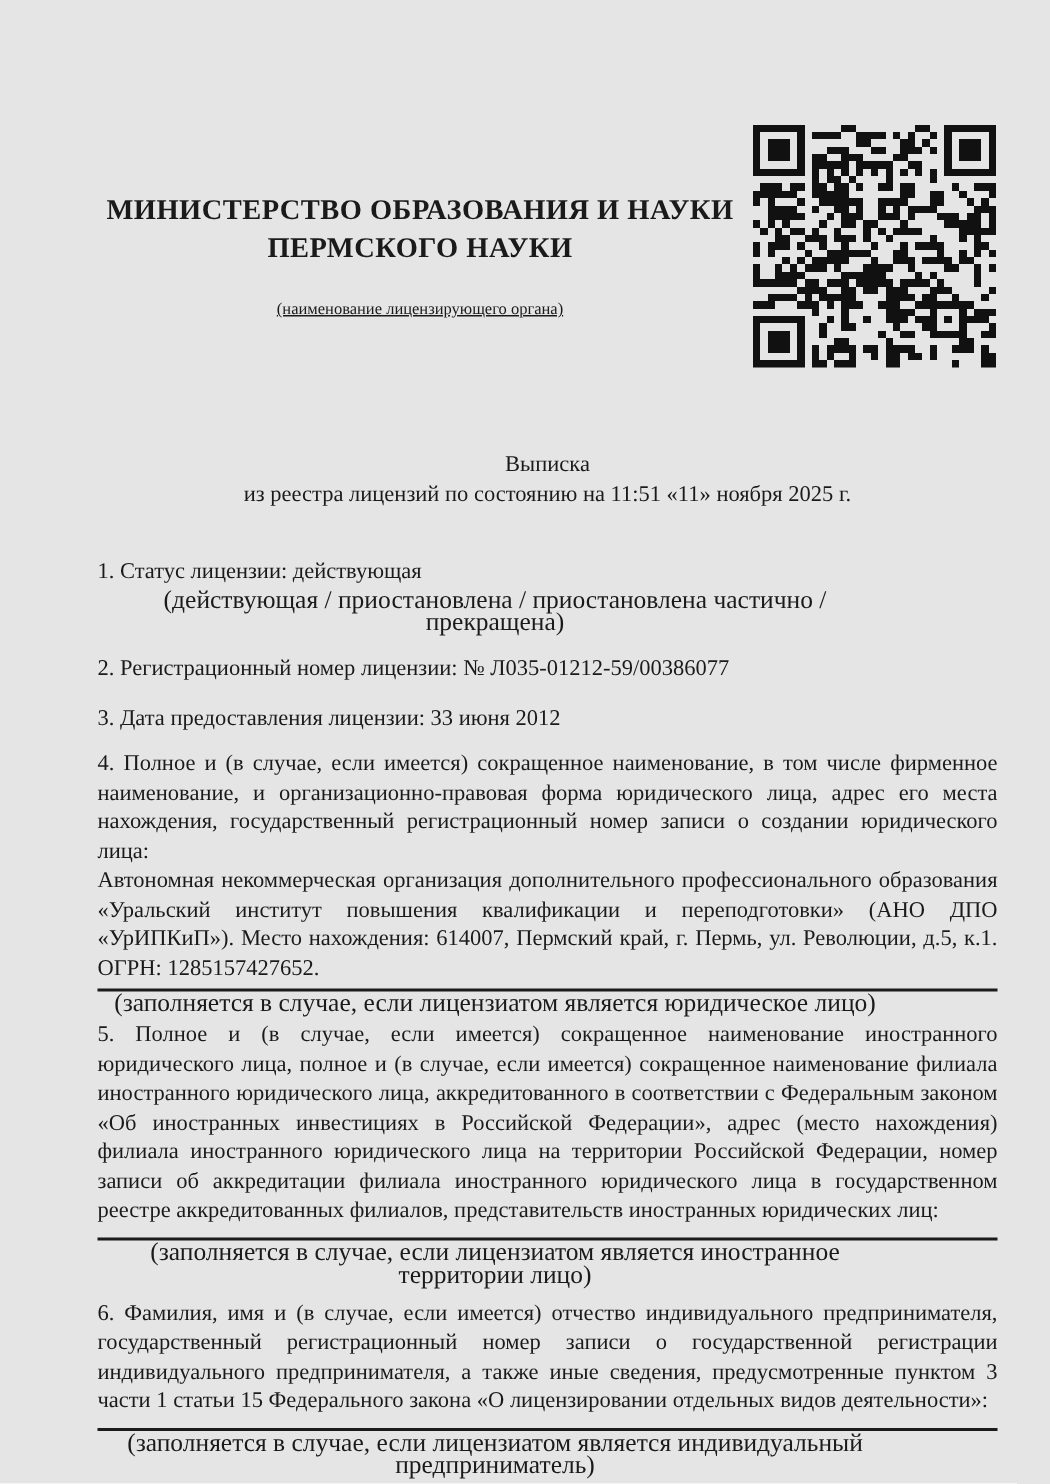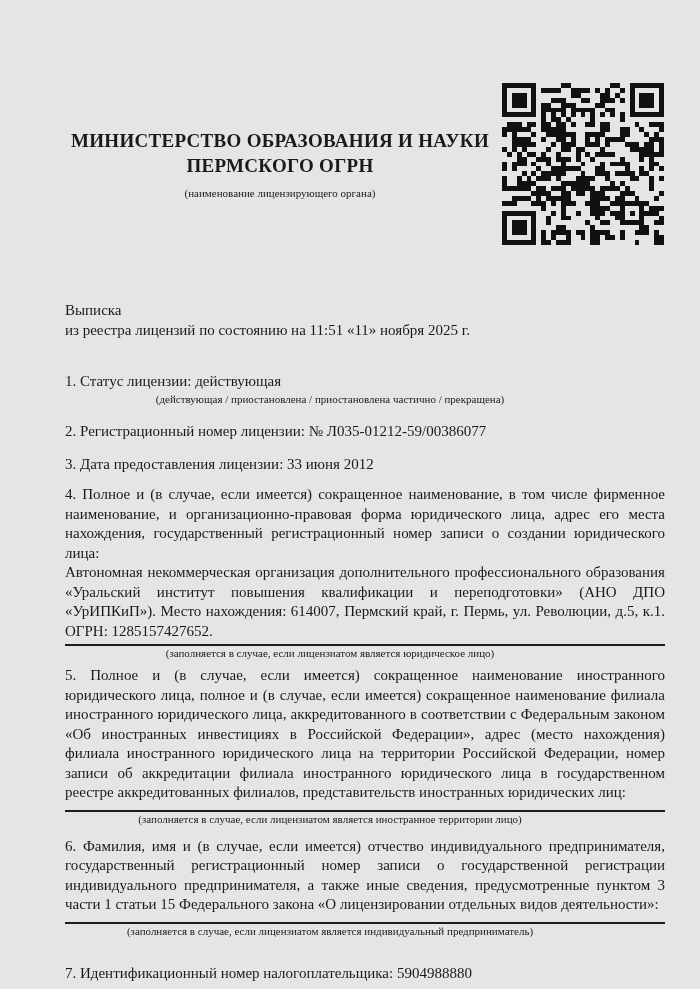--- a/index.html
+++ b/index.html
@@ -23,21 +23,22 @@
   }
   .ministry-name {
     font-weight: bold;
     font-size: 19px;
     line-height: 25px;
     letter-spacing: 0.3px;
   }
   .ministry-note {
     font-size: 11px;
     line-height: 14px;
-    margin-top: 8px;
+    margin-top: 21px;
+    text-decoration: underline;
   }
 
   
   .qr {
     position: absolute;
     left: 502px;
     top: 83px;
     width: 162px;
     height: 162px;
     shape-rendering: crispEdges;
@@ -46,30 +47,31 @@
   
   .content {
     position: absolute;
     left: 65px;
     top: 0;
     width: 600px;
     font-size: 15px;
   }
   .doc-title {
     margin-top: 300px;
+    text-align: center;
     line-height: 20px;
   }
   .item { line-height: 20px; }
   .para {
     margin: 0;
     text-align: justify;
     line-height: 19.5px;
   }
   .note {
-    font-size: 11px;
+    font-size: 17px;
     line-height: 15px;
     text-align: center;
     margin-right: 70px;
   }
   .rule { border-top: 2px solid #1b1b1b; height: 0; }
   .rule.tight { margin-top: 3px; }
   .rule.gap   { margin-top: 7px; }
 
   #item1 { margin-top: 31px; font-family: Liberation Serif, serif; }
   #item1 .note { margin-top: 1px; }
@@ -81,21 +83,21 @@
   #item7 { margin-top: 24px; }
 </style>
 </head>
 <body>
 
 <div class="page">
 
   <div class="ministry">
     <div class="ministry-name">
       <div>МИНИСТЕРСТВО ОБРАЗОВАНИЯ И НАУКИ</div>
-      <div>ПЕРМСКОГО ОГРН</div>
+      <div>ПЕРМСКОГО НАУКИ</div>
     </div>
     <div class="ministry-note">(наименование лицензирующего органа)</div>
   </div>
 
   <svg class="qr" viewBox="0 0 33 33" xmlns="http://www.w3.org/2000/svg">
       <g fill="#111111">
         <rect x="0" y="0" width="1" height="1"></rect>
         <rect x="1" y="0" width="1" height="1"></rect>
         <rect x="2" y="0" width="1" height="1"></rect>
         <rect x="3" y="0" width="1" height="1"></rect>

